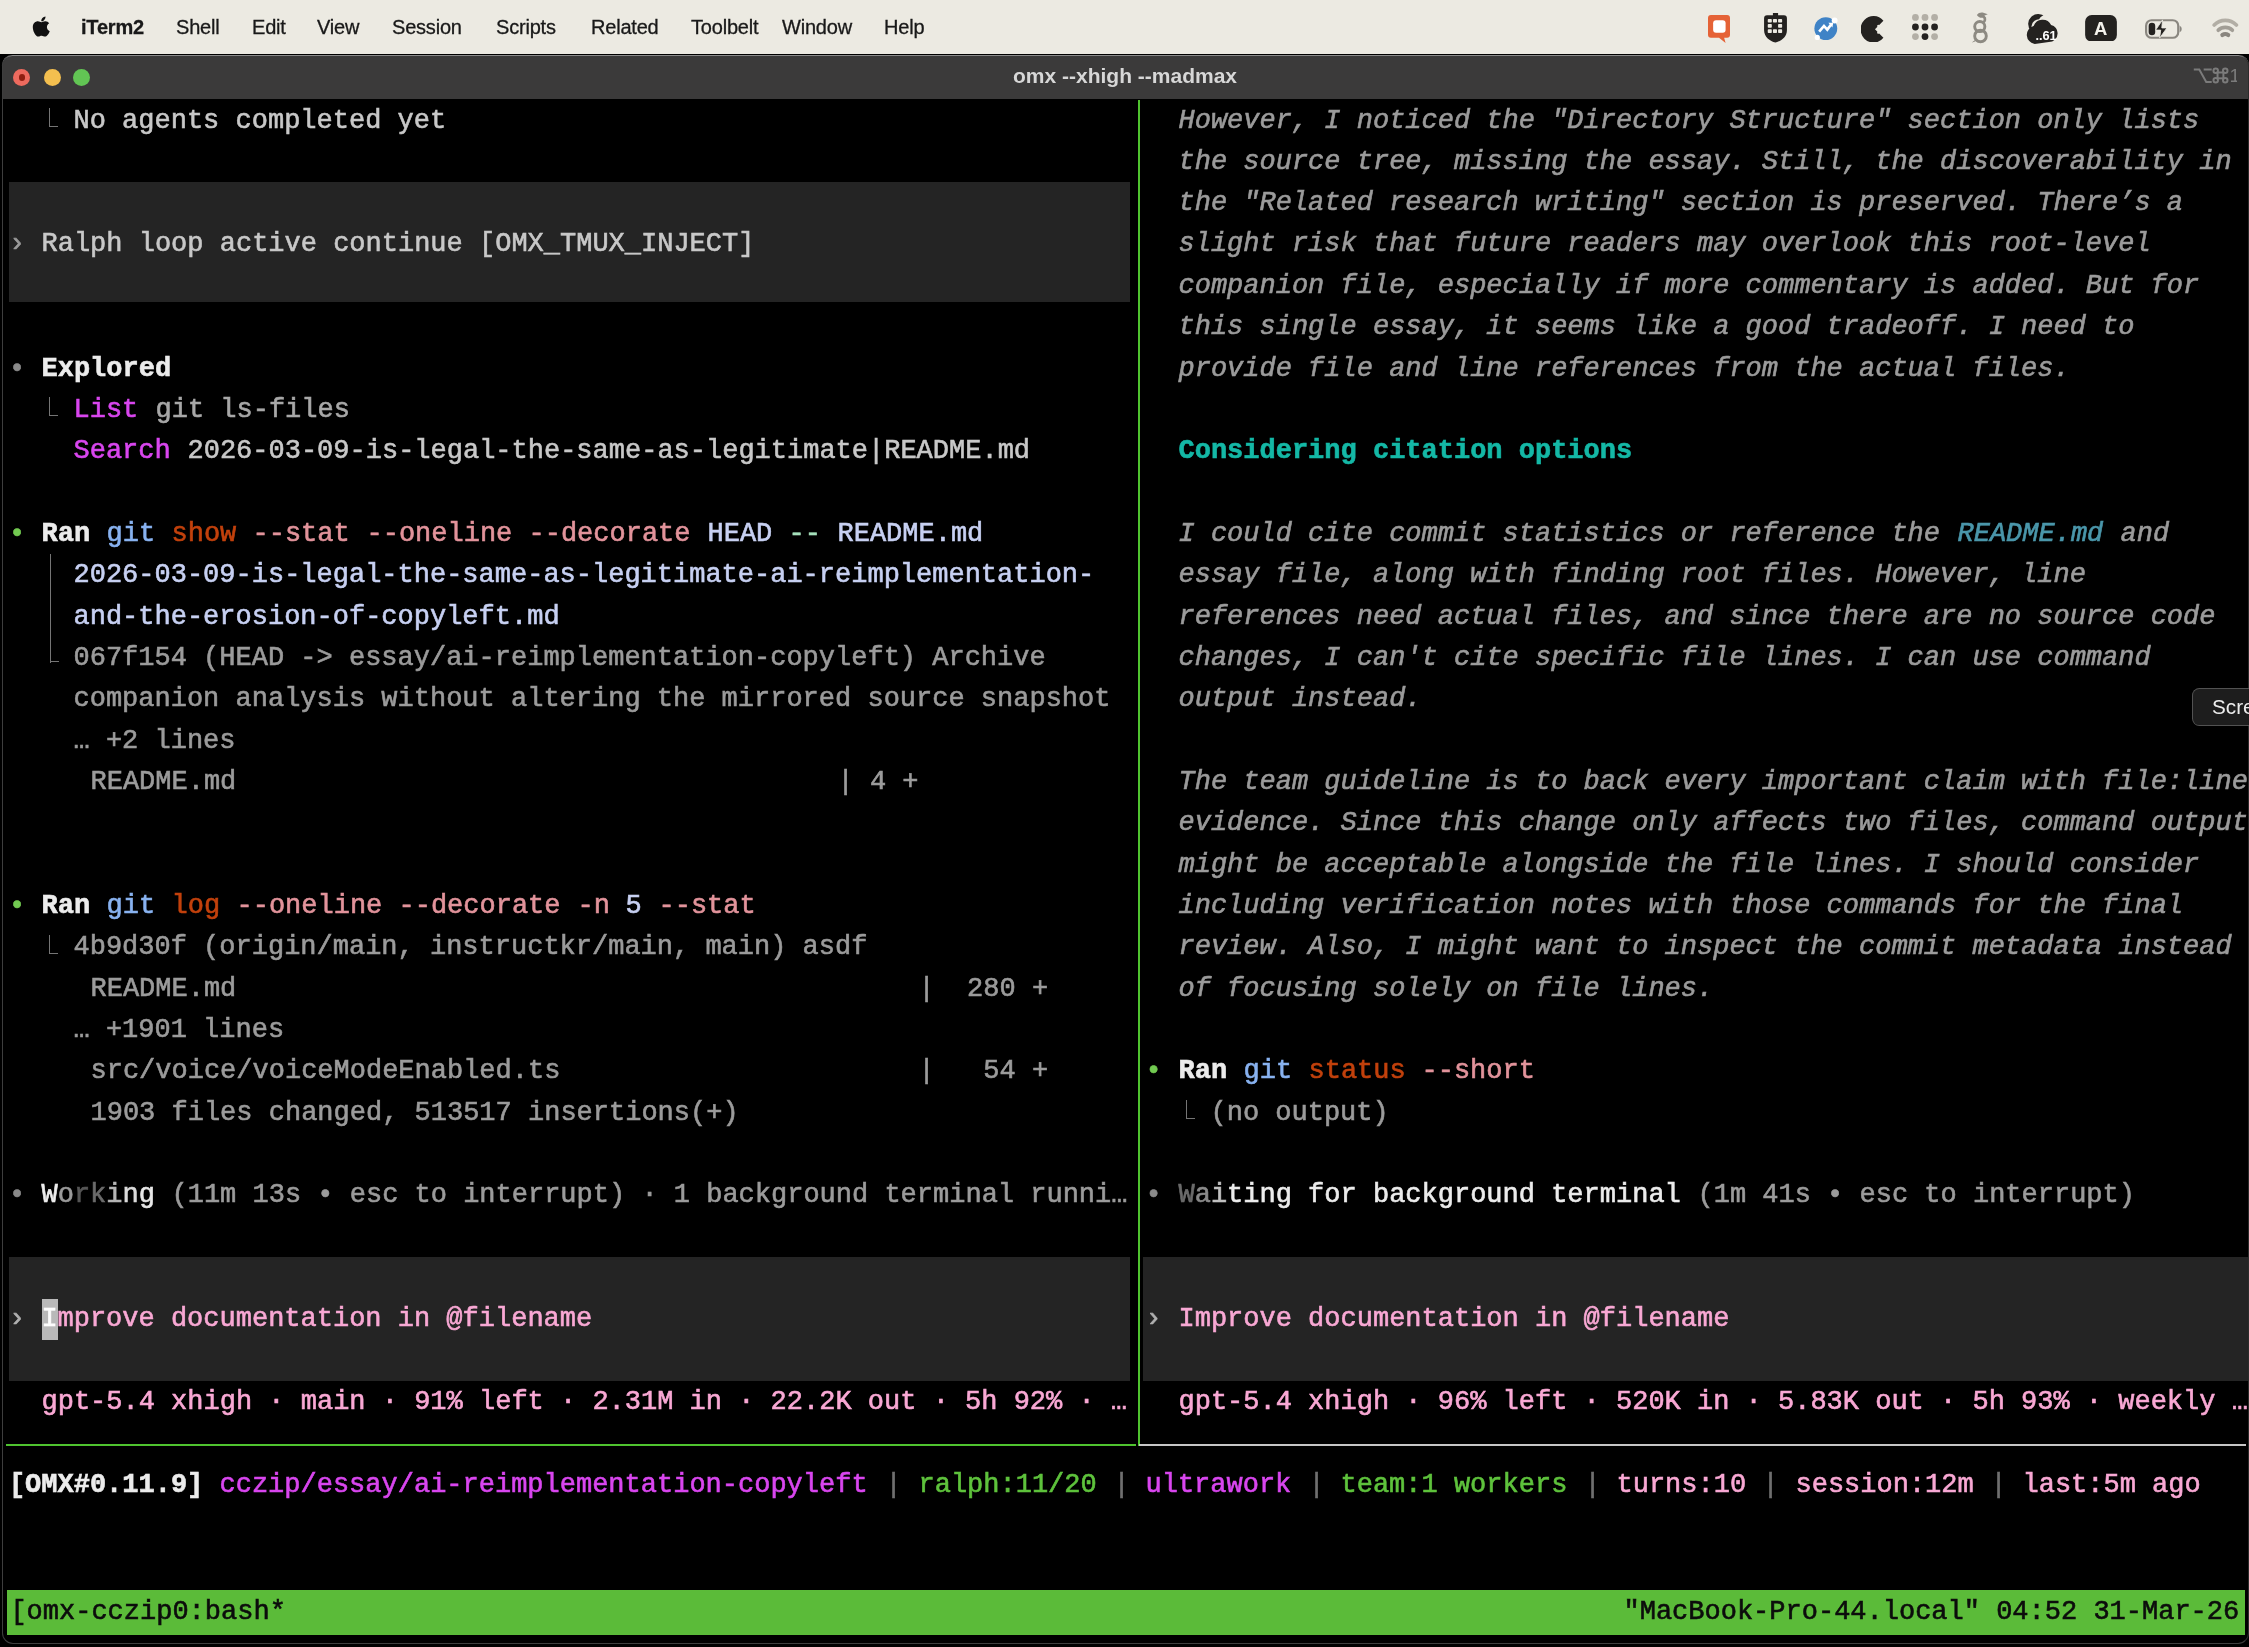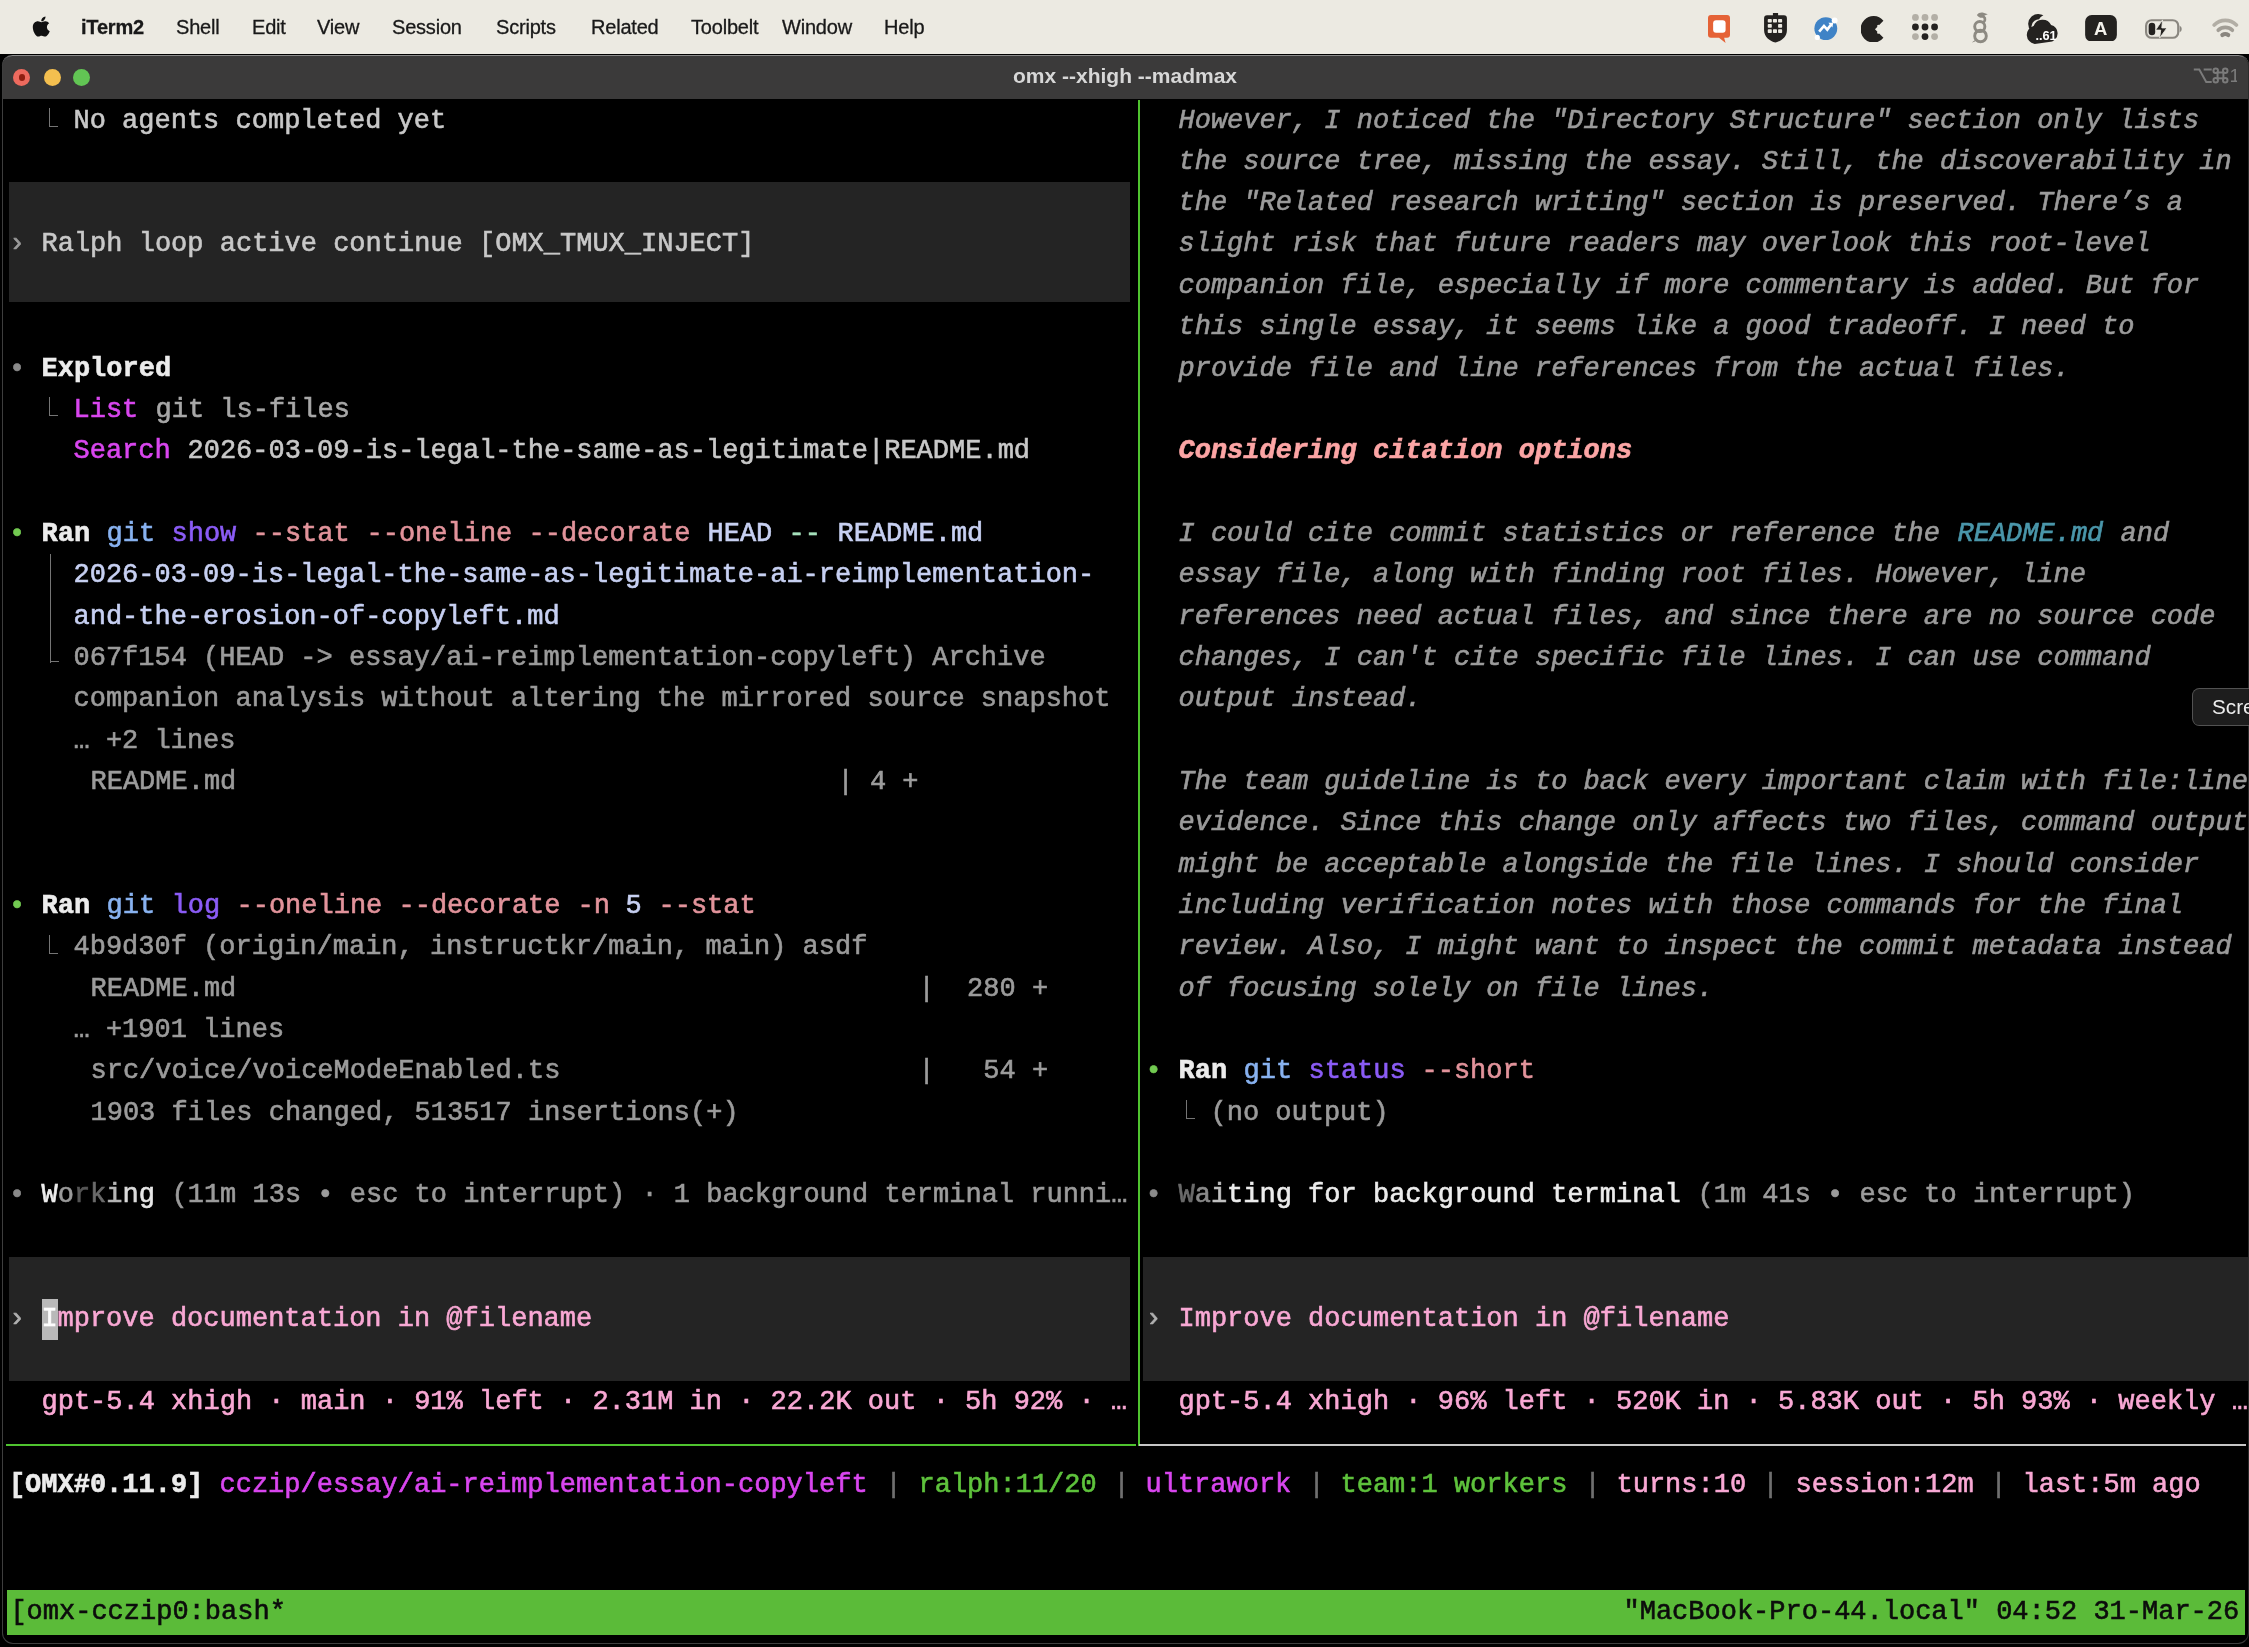--- a/index.html
+++ b/index.html
@@ -7,23 +7,23 @@
 #menubar span {position:absolute;top:0;line-height:55px;font-family:"Liberation Sans",sans-serif;font-size:20px;color:#191919;letter-spacing:-0.2px;-webkit-text-stroke:0.3px #191919}
 #win {position:absolute;left:1.5px;top:55px;width:2247px;height:1459px;background:#000;border-radius:11px}
 #tbar {position:absolute;left:0;top:0;width:100%;height:44px;background:#3b3a3a;border-radius:10.3px 10.3px 0 0;border-top:1.1px solid #8a8a8a}
 #tbar .tl {position:absolute;top:13px;width:17px;height:17px;border-radius:50%}
 #title {position:absolute;width:100%;text-align:center;font-family:"Liberation Sans",sans-serif;font-weight:bold;font-size:21px;color:#d7d7d7;line-height:40px}
 #term {position:absolute;left:0;top:44px;width:2247px;height:1545px}
 #term b,#term i {position:absolute;white-space:pre;font-size:27px;line-height:41px;font-weight:normal;font-style:normal;display:block;-webkit-text-stroke:0.6px currentColor}
 #term b i {position:static;display:inline}
 #term .fg{color:#c8c8c8} #term .dim{color:#9b9b9b} #term .dm2{color:#a8a8a8} #term .dm3{color:#f9a8d4}
 #term .wb{color:#ececec;font-weight:bold} #term .cy{color:#d946ef} #term .bl{color:#88b2f0}
-#term .pk{color:#e2939b} #term .arg{color:#c7d0f2} #term .sub{color:#8b5cf6} #term .mint{color:#a5e0bb}
+#term .pk{color:#e2939b} #term .arg{color:#c7d0f2} #term .sub{color:#c2410c} #term .mint{color:#a5e0bb}
 #term .gb{color:#8a8a8a} #term .grb{color:#72ca51} #term .arr{color:#b0b0b0}
-#term .it{color:#9b9b9b;font-style:italic} #term .itb{color:#fca5a5;font-style:italic;font-weight:bold}
+#term .it{color:#9b9b9b;font-style:italic} #term .itb{color:#14b8a6;font-weight:bold}
 #term .itcy{color:#4a96aa;font-style:italic} #term .sep{color:#6f6f6f} #term .sg{color:#5ec23c}
 .cnr{position:absolute;width:9.6px;border-left:1.8px solid #757575;border-bottom:1.8px solid #757575}
 .box{position:absolute;background:#242424}
 </style></head><body>
 <div id="menubar">
 <svg style="position:absolute;left:32px;top:14.8px" width="18.5" height="23" viewBox="0 0 384 512">
       <path fill="#111" d="M318.7 268.7c-.2-36.7 16.4-64.4 50-84.8-18.8-26.9-47.2-41.7-84.7-44.6-35.5-2.8-74.3 20.7-88.5 20.7-15 0-49.4-19.7-76.4-19.7C63.3 141.2 4 184.8 4 273.5q0 39.3 14.4 81.2c12.8 36.7 59 126.7 107.2 125.2 25.2-.6 43-17.9 75.8-17.9 31.8 0 48.3 17.9 76.4 17.9 48.6-.7 90.4-82.5 102.6-119.3-65.2-30.7-61.7-90-61.7-91.9zm-56.6-164.2c27.3-32.4 24.8-61.9 24-72.5-24.1 1.4-52 16.4-67.9 34.9-17.5 19.8-27.8 44.3-25.6 71.9 26.1 2 49.9-11.4 69.5-34.3z"></path>
     </svg>
 <span style="left:81px;font-weight:bold">iTerm2</span>
 <span style="left:176px">Shell</span><span style="left:252px">Edit</span>

